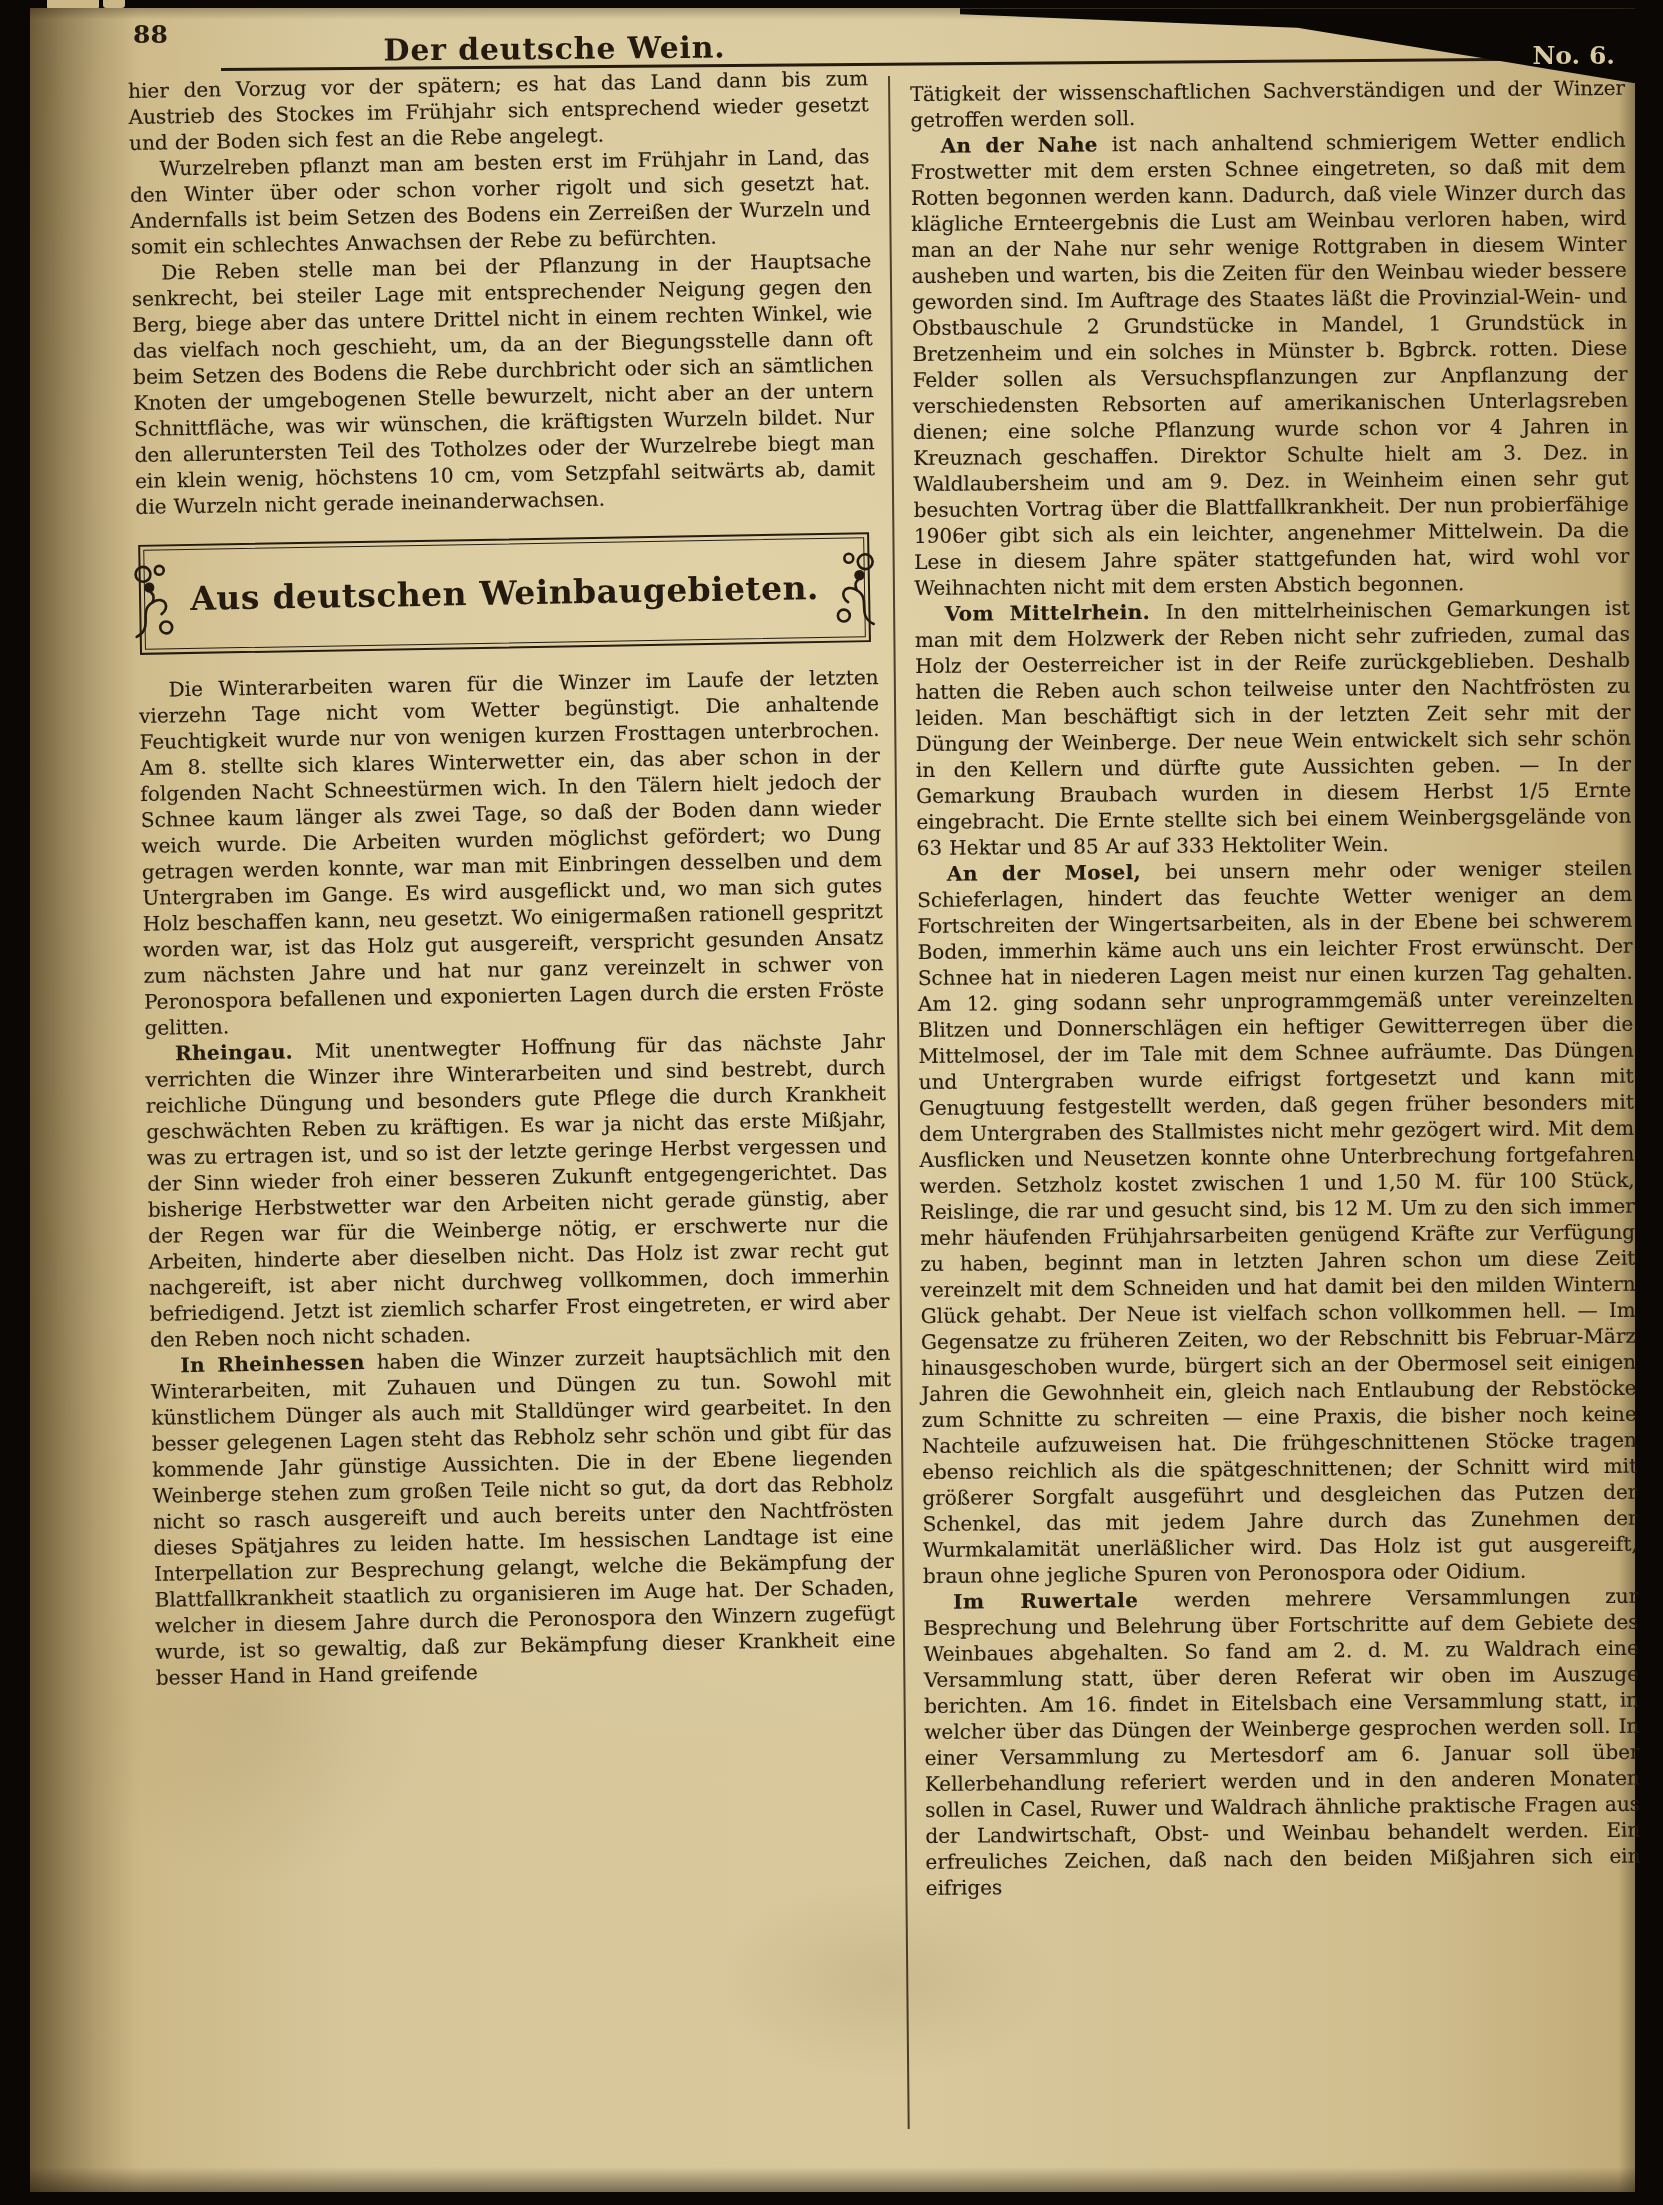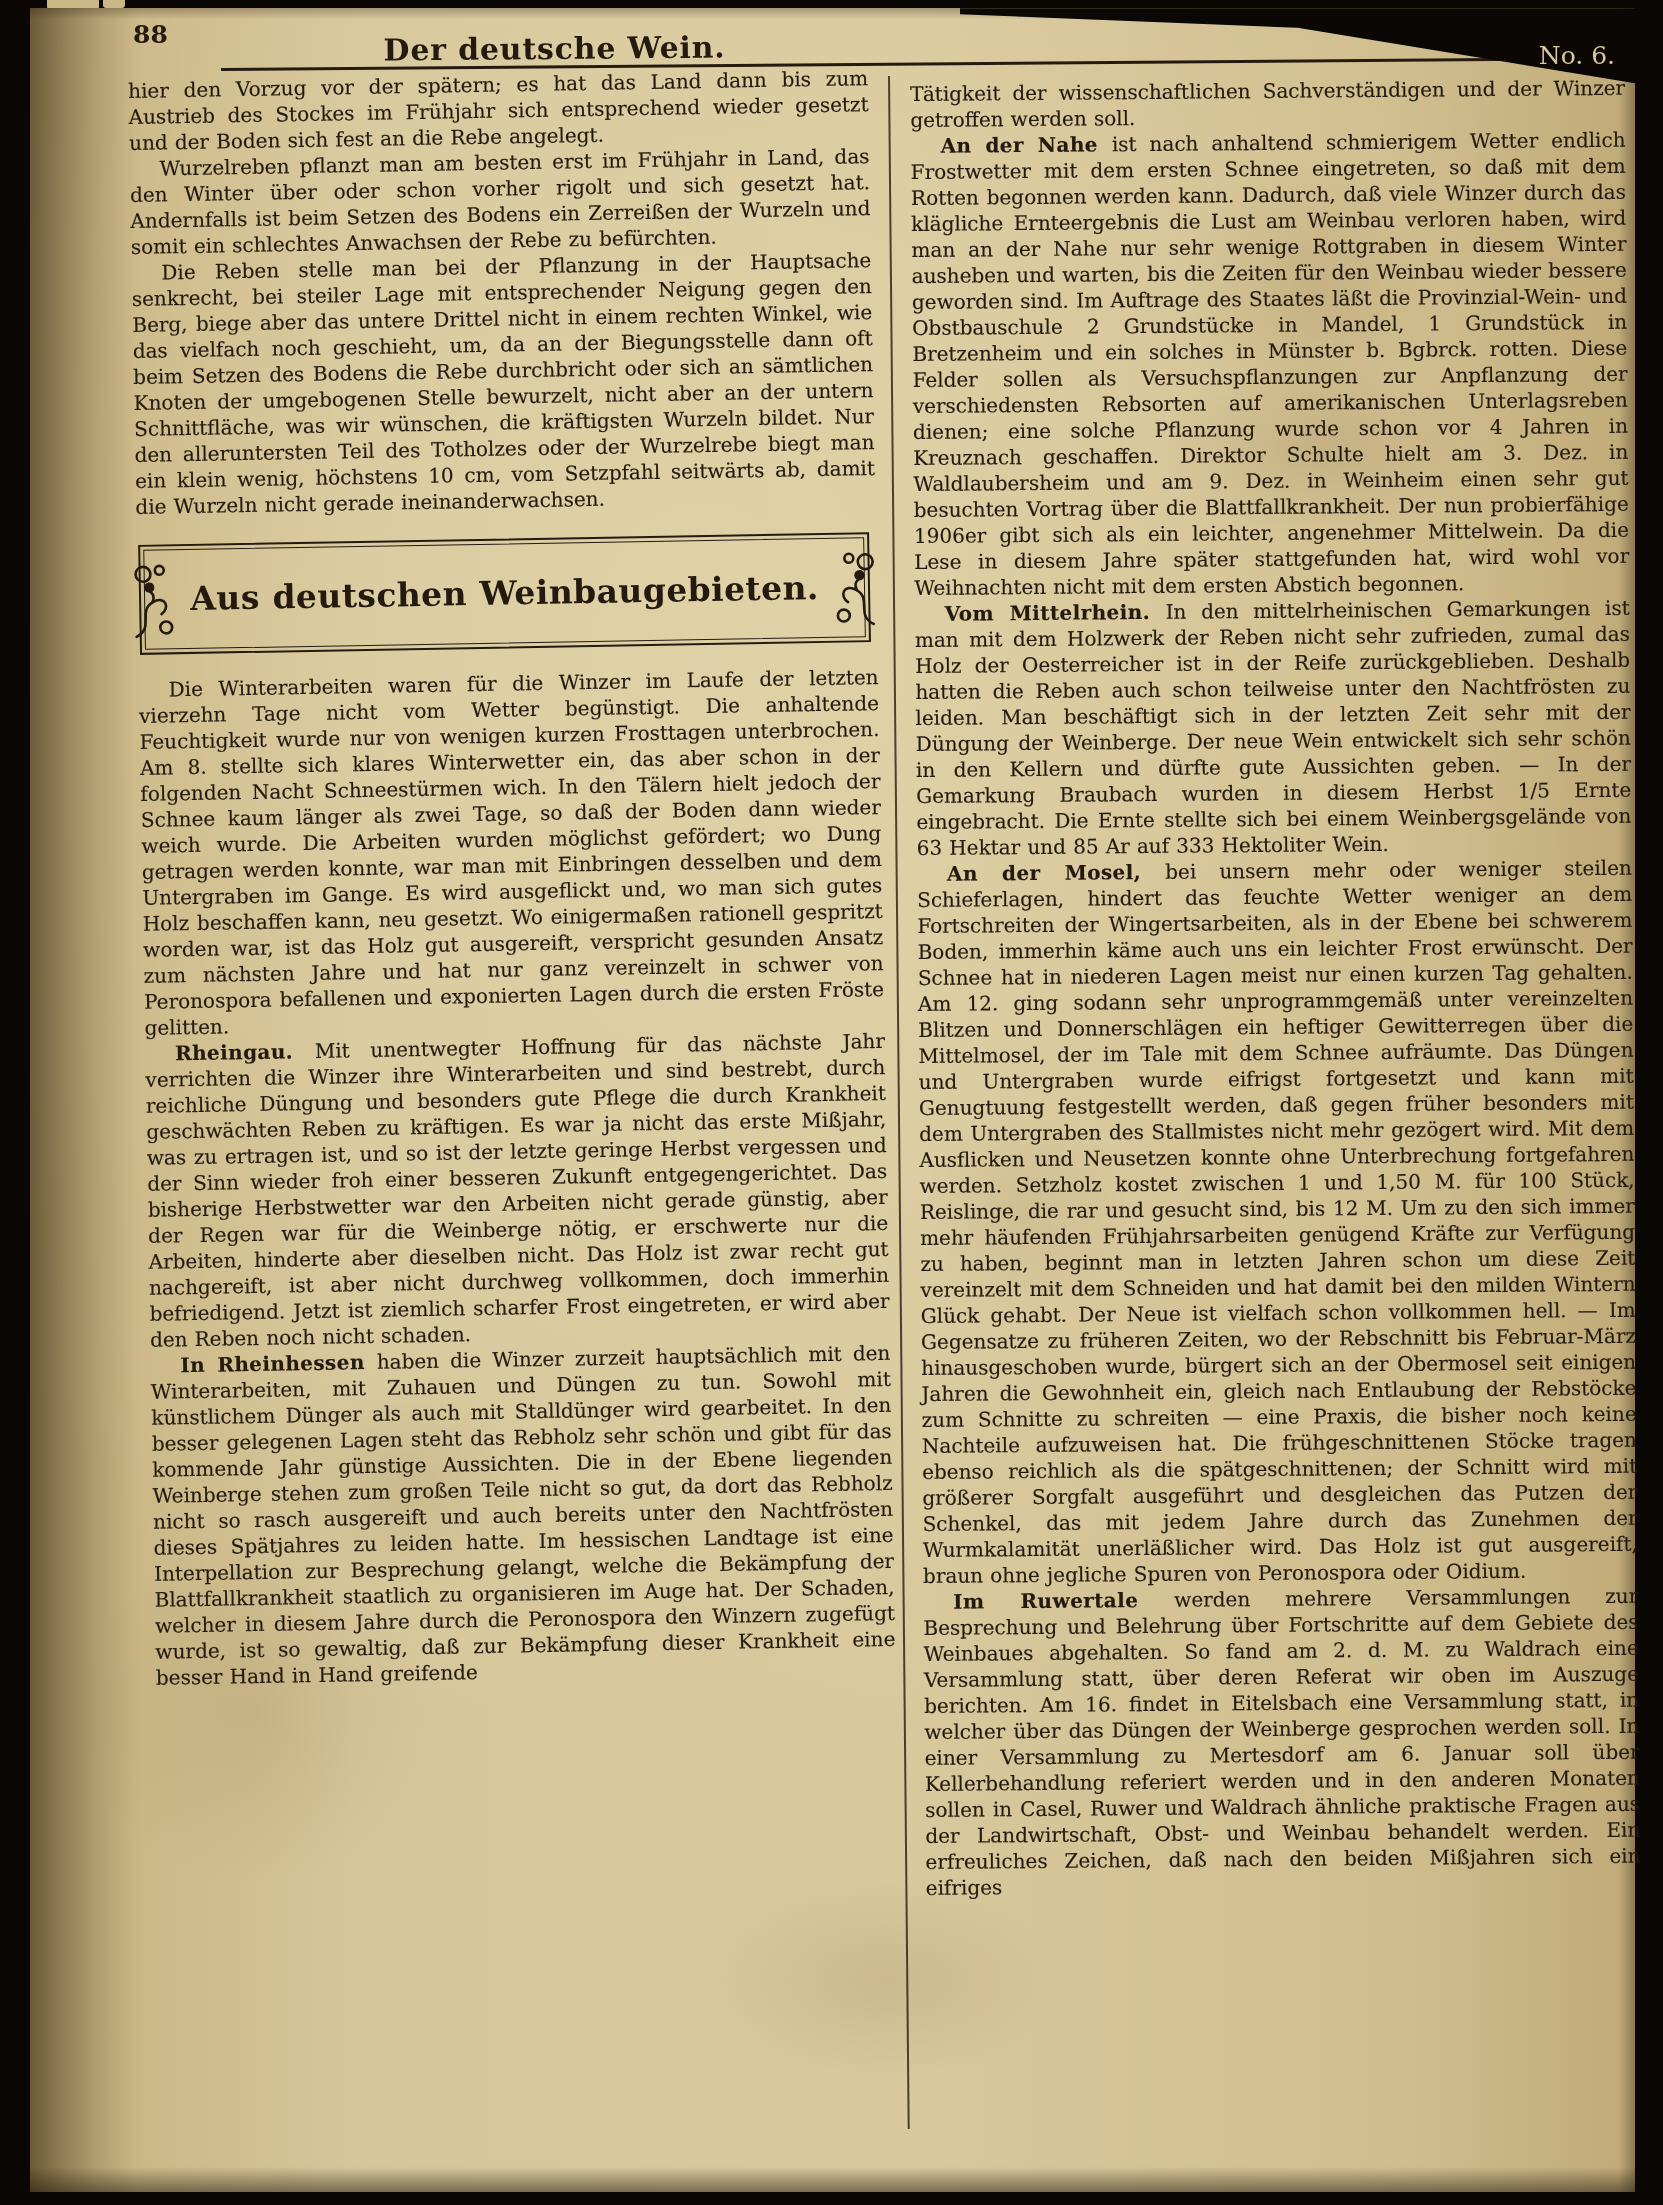--- a/index.html
+++ b/index.html
@@ -50,21 +50,21 @@
   .masthead{
     position:absolute;left:275px;top:23px;width:499px;text-align:center;
     font-size:30px;font-weight:bold;letter-spacing:0.8px;
     transform:rotate(-0.5deg);
   }
   .head-rule{
     position:absolute;left:191px;top:60px;width:1368px;height:2.5px;background:#241a10;
     transform:rotate(-0.45deg);transform-origin:left center;
   }
   .issue-number{
-    position:absolute;right:20px;top:33px;font-size:25px;font-weight:normal;color:#d9c99e;z-index:3;
+    position:absolute;right:20px;top:33px;font-size:25px;font-weight:bold;color:#d9c99e;z-index:3;
   }
 
   
   .columns{position:absolute;left:98px;top:63px;width:1507px;z-index:1;}
   .col{
     color:#241a10;font-size:20px;line-height:26px;text-align:justify;
     word-spacing:0.8px;hyphens:auto;-webkit-hyphens:auto;
   }
   .col-left{position:absolute;left:0;top:6.7px;width:740px;transform:rotate(-1deg);transform-origin:0 0;}
   .col-right{position:absolute;left:782px;top:10px;width:715px;transform:rotate(-0.5deg);transform-origin:0 0;}

